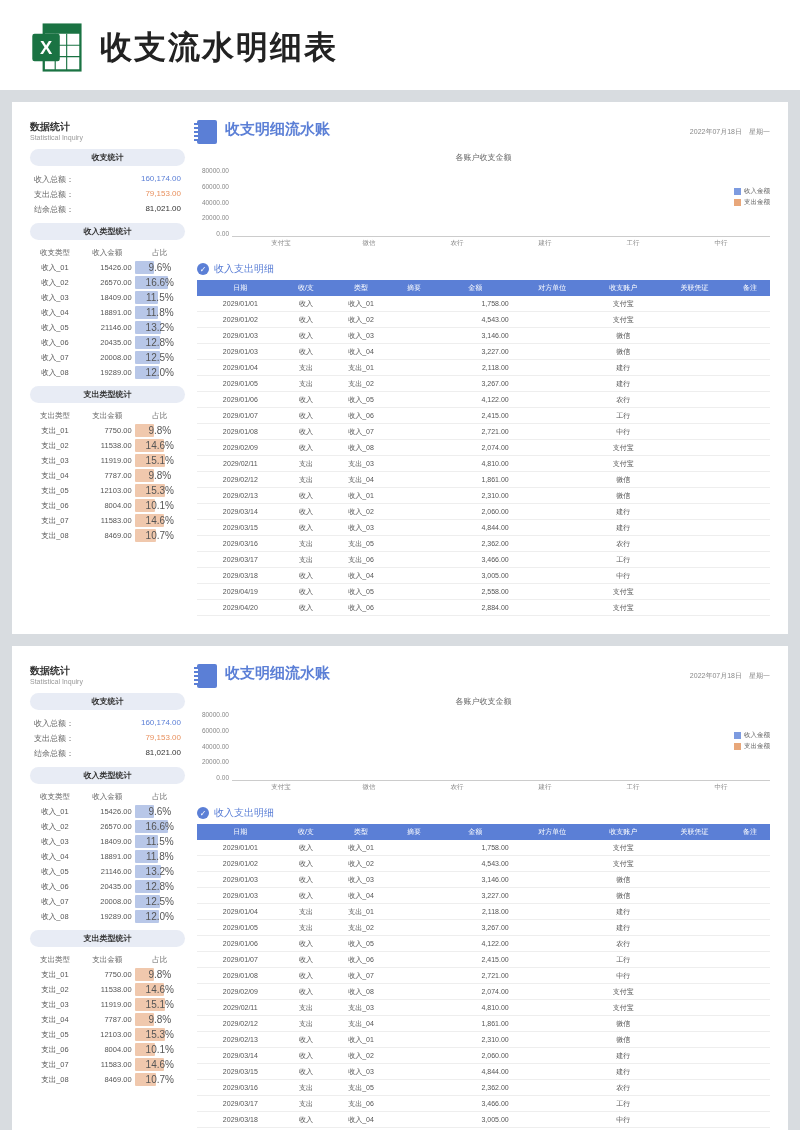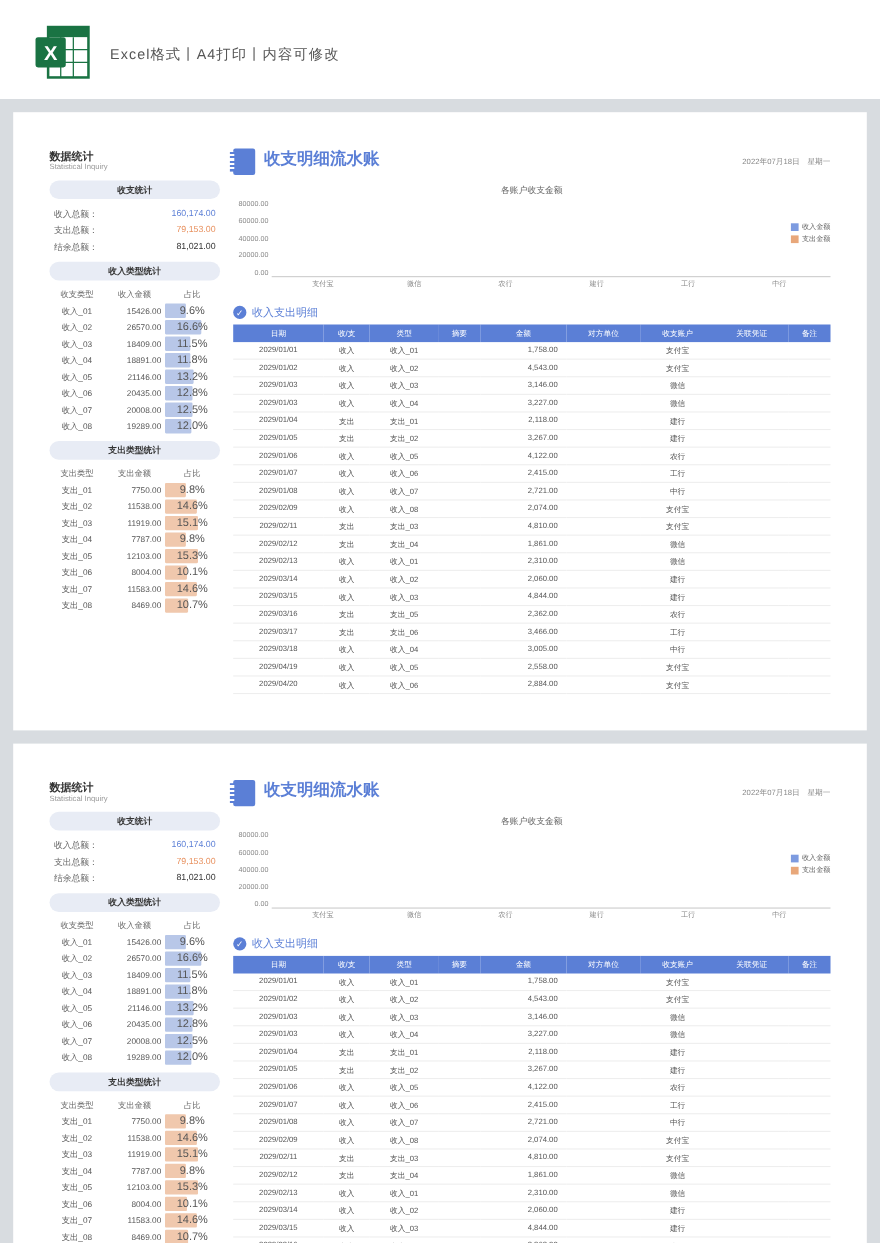--- a/index.html
+++ b/index.html
@@ -4,21 +4,21 @@
 <style>
 *{box-sizing:border-box;margin:0;padding:0}
 body{font-family:"Microsoft YaHei",Arial,sans-serif;background:#d8dce0;width:800px;margin:0 auto;font-size:9px;color:#333}
 .header{background:#fff;padding:20px 30px 15px;display:flex;align-items:center;gap:15px}
 .excel-icon{width:55px;height:55px;position:relative}
 .excel-icon svg{width:100%;height:100%}
 .header-text{flex:1}
 .main-title{font-size:32px;font-weight:bold;color:#222;letter-spacing:2px}
 .sub-title{font-size:13px;color:#555;margin-top:4px;letter-spacing:1px}
 .pages{padding:12px;display:flex;flex-direction:column;gap:12px}
-.page{background:#fff;padding:33px;display:flex;gap:12px;position:relative}
+.page{background:#fff;padding:18px;display:flex;gap:12px;position:relative}
 .sidebar{width:155px;flex-shrink:0}
 .sb-title{font-size:10px;font-weight:bold}
 .sb-sub{font-size:7px;color:#999;margin-bottom:8px}
 .pill{background:#e8ecf5;border-radius:10px;padding:3px 0;text-align:center;font-size:8px;font-weight:bold;margin:6px 0}
 .stat-row{display:flex;justify-content:space-between;padding:2px 4px;font-size:8px}
 .stat-row .lbl{color:#666}
 .stat-row .val{font-weight:normal}
 .val-blue{color:#5b7fd6}
 .val-orange{color:#e8915f}
 .val-dark{color:#333}
@@ -70,21 +70,21 @@
         <rect x="12" y="4" width="32" height="8" fill="#1a7343"></rect>
         <line x1="22" y1="12" x2="22" y2="44" stroke="#1a7343"></line>
         <line x1="32" y1="12" x2="32" y2="44" stroke="#1a7343"></line>
         <line x1="12" y1="22" x2="44" y2="22" stroke="#1a7343"></line>
         <line x1="12" y1="32" x2="44" y2="32" stroke="#1a7343"></line>
         <rect x="2" y="12" width="24" height="24" rx="2" fill="#1a7343"></rect>
         <text x="14" y="30" font-size="16" fill="#fff" text-anchor="middle" font-weight="bold">X</text>
       </svg>
   </div>
   <div class="header-text">
-    <div class="sub-title">Excel格式丨A4打印丨内容可修改</div>
+    <div class="main-title">收支流水明细表</div>
   </div>
 </div>
 
 <div class="pages" id="pages">
     <div class="page">
     <div class="sidebar">
         <div class="sb-title">数据统计</div>
   <div class="sb-sub">Statistical Inquiry</div>
   <div class="pill">收支统计</div>
         <div class="stat-row">

